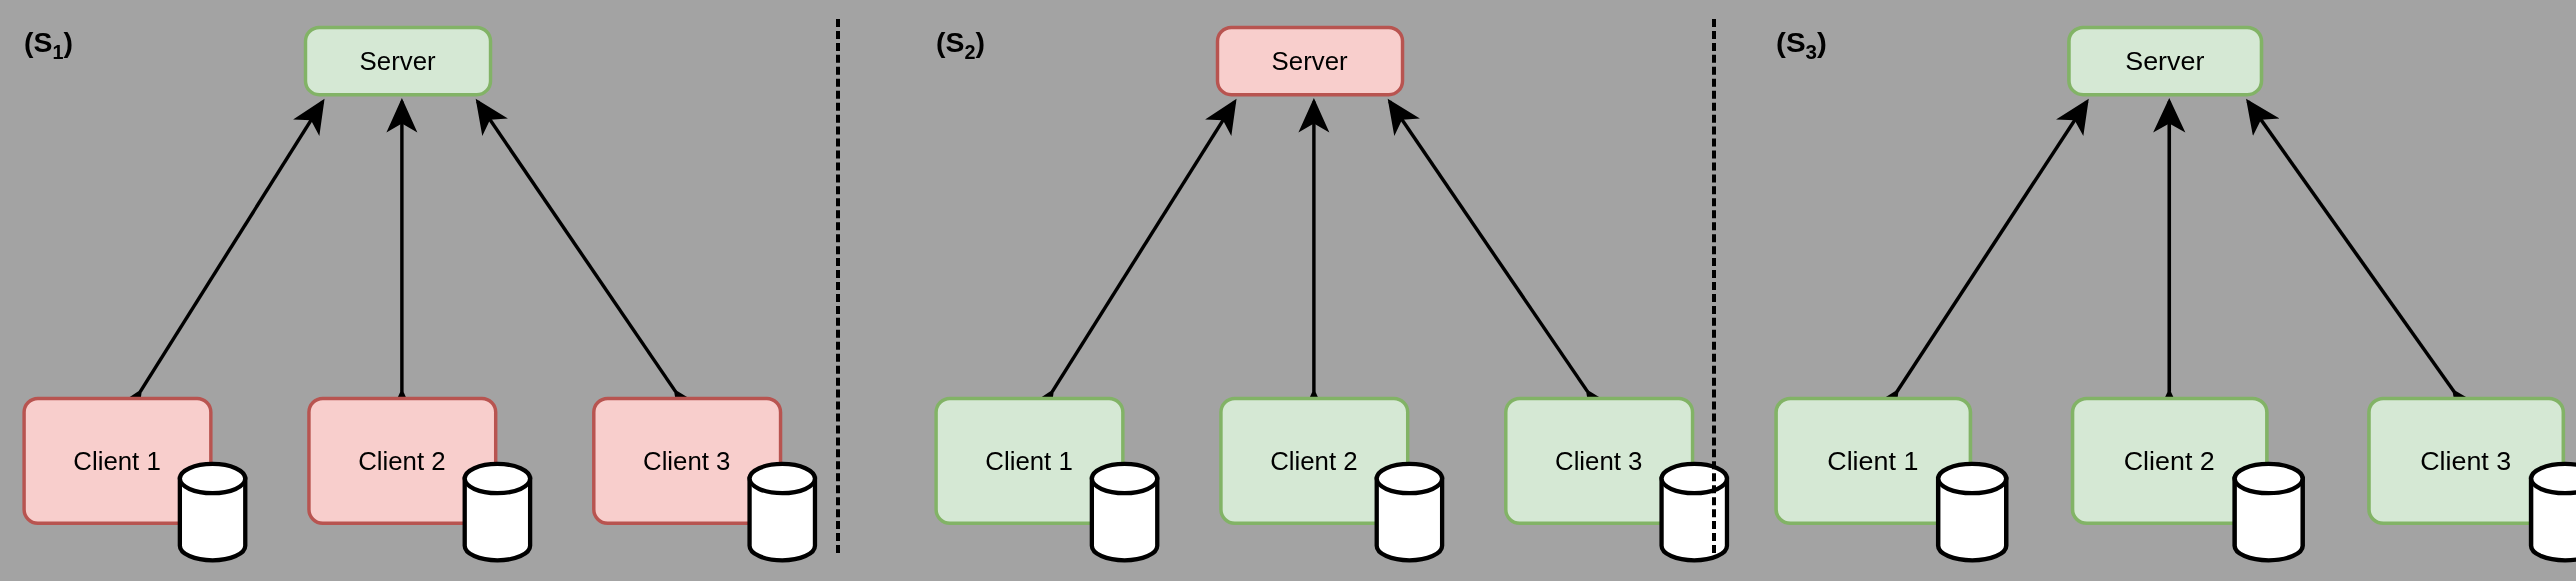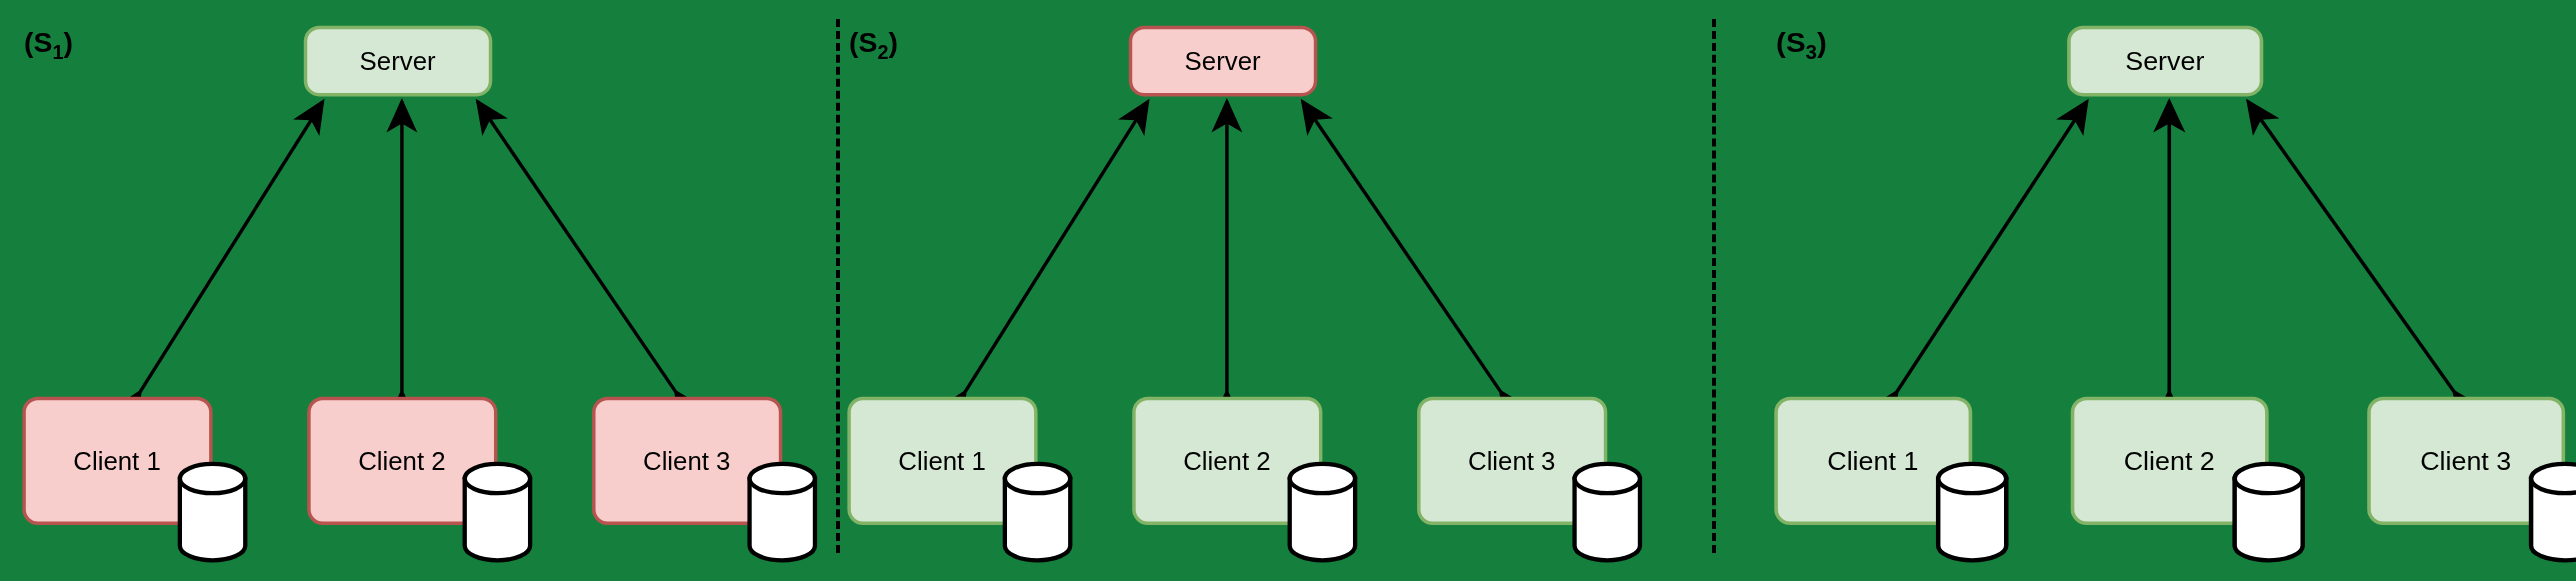--- a/index.html
+++ b/index.html
@@ -7,31 +7,31 @@
     padding: 0;
     background: #ffffff;
   }
   body {
     font-family: "Liberation Sans", sans-serif;
   }
   #canvas {
     position: relative;
     width: 2576px;
     height: 581px;
-    background: #15803d;
+    background: #a3a3a3;
     overflow: hidden;
   }
   .panel {
     position: absolute;
     top: 0;
     height: 581px;
     width: 858px;
   }
   #panel-1 { left: 0px; }
-  #panel-2 { left: 825px; }
+  #panel-2 { left: 912px; }
   #panel-3 { left: 1751px; }
 
   .panel-svg {
     position: absolute;
     left: 0;
     top: 0;
     width: 100%;
     height: 100%;
     overflow: visible;
   }

